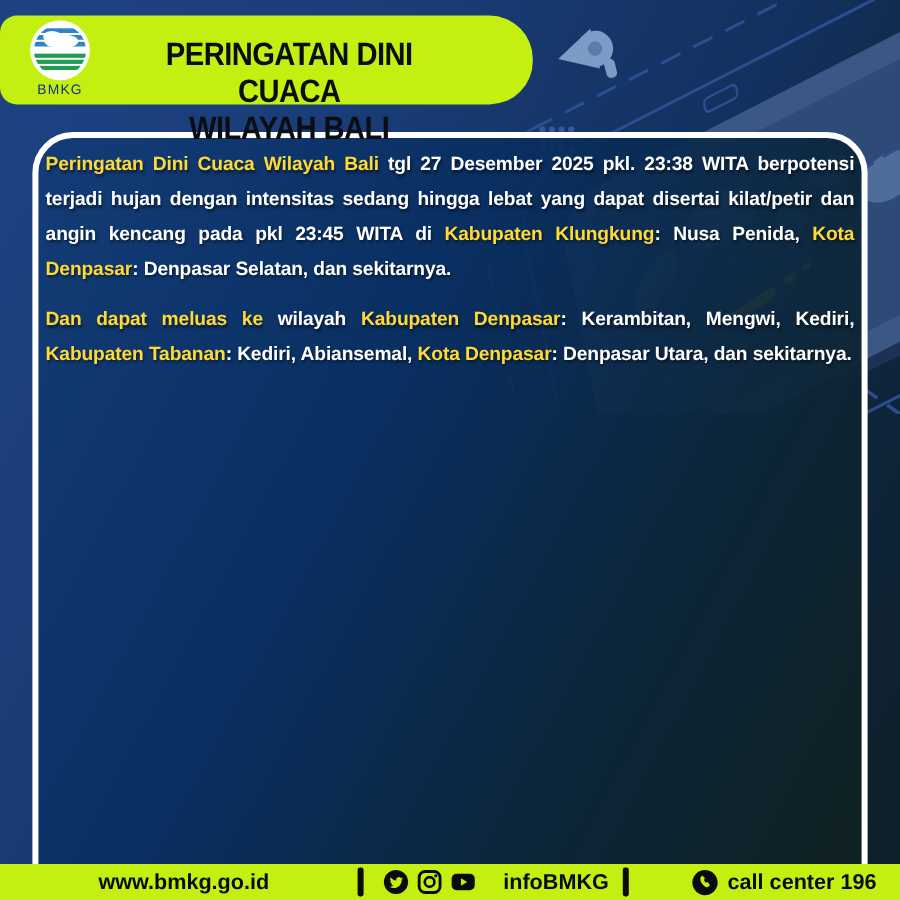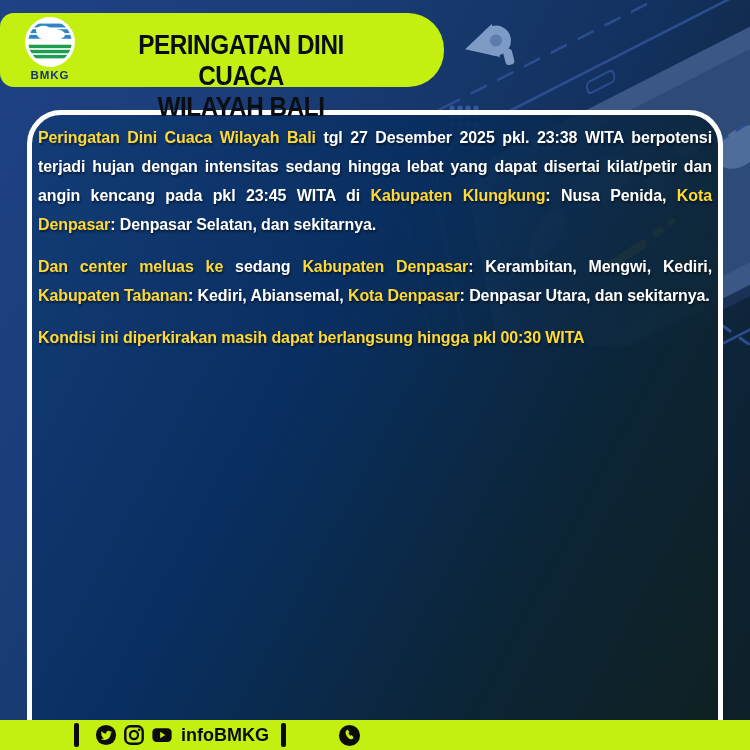--- a/index.html
+++ b/index.html
@@ -6,21 +6,21 @@
   body{width:750px;height:750px;overflow:hidden;font-family:"Liberation Sans",sans-serif;}
   .stage{position:relative;width:750px;height:750px;
     background:linear-gradient(118deg,#1f4285 0%,#1a3c76 30%,#13315e 58%,#0e2439 80%,#0d1f26 100%);}
   
   .illus{position:absolute;left:400px;top:0;width:350px;height:345px;z-index:1;}
   
   .banner{position:absolute;left:0;top:13px;width:444px;height:74px;z-index:3;
     border-radius:14px 36px 36px 14px;}
   .logo{position:absolute;left:22px;top:0px;width:56px;height:74px;text-align:center;}
   .logo svg{width:52px;height:52px;display:block;margin:3px auto 0;}
-  .logo-text{font-weight:bold;font-size:11.5px;letter-spacing:1px;color:#15327f;line-height:14px;}
+  .logo-text{font-weight:normal;font-size:11.5px;letter-spacing:1px;color:#15327f;line-height:14px;}
   .titles{position:absolute;left:85px;top:17px;width:312px;text-align:center;
     transform:scaleX(.9);transform-origin:50% 50%;}
   .titles div{font-weight:bold;font-size:27px;line-height:31px;letter-spacing:-.5px;color:#0a0d12;}
   
   .card{position:absolute;left:27px;top:110px;width:696px;height:700px;z-index:2;
     box-sizing:border-box;border:5px solid #fff;border-radius:34px;
     padding:8px 6px 0 6px;
     background:linear-gradient(118deg,rgba(18,60,118,.88) 0%,rgba(8,46,96,.9) 38%,rgba(11,37,56,.93) 68%,rgba(16,32,30,.96) 100%);}
   .card p{margin:0 0 13px 0;font-weight:bold;font-size:16px;line-height:29px;
     letter-spacing:-.1px;text-align:justify;
@@ -29,21 +29,21 @@
   .seg-w{color:#ffffff;}
   
   .footer{position:absolute;left:0;bottom:0;width:750px;height:30px;z-index:3;
     display:flex;align-items:center;color:#0b0b0b;font-weight:bold;font-size:18px;}
   .footer .site{margin-left:82px;}
   .fsep{width:5px;height:24px;background:#0b0b0b;border-radius:2px;}
   .sep1{margin-left:74px;}
   .sep2{margin-left:12px;}
   .socials{display:flex;align-items:center;gap:6px;margin-left:16px;}
   .socials svg{width:22px;height:22px;display:block;}
-  .handle{margin-left:8px;}
+  .handle{margin-left:22px;}
   .phone-wrap{margin-left:52px;display:flex;align-items:center;}
   .phone-wrap svg{width:23px;height:23px;display:block;}
   .callcenter{margin-left:7px;}
 </style>
 </head>
 <body>
 
 <div class="stage">
 
   <svg class="illus" viewBox="0 0 350 345" aria-hidden="true">
@@ -119,25 +119,25 @@
       <div class="logo-text">BMKG</div>
     </div>
     <div class="titles">
       <div>PERINGATAN DINI CUACA</div>
       <div>WILAYAH BALI</div>
     </div>
   </div>
 
   <div class="card">
     <p><span class="seg-y">Peringatan Dini Cuaca Wilayah Bali</span><span class="seg-w"> tgl 27 Desember 2025 pkl. 23:38 WITA berpotensi terjadi hujan dengan intensitas sedang hingga lebat yang dapat disertai kilat/petir dan angin kencang pada pkl 23:45 WITA di </span><span class="seg-y">Kabupaten Klungkung</span><span class="seg-w">: Nusa Penida, </span><span class="seg-y">Kota Denpasar</span><span class="seg-w">: Denpasar Selatan, dan sekitarnya.</span></p>
-    <p><span class="seg-y">Dan center meluas ke</span><span class="seg-w"> sedang </span><span class="seg-y">Kabupaten Denpasar</span><span class="seg-w">: Kerambitan, Mengwi, Kediri, </span><span class="seg-y">Kabupaten Tabanan</span><span class="seg-w">: Kediri, Abiansemal, </span><span class="seg-y">Kota Denpasar</span><span class="seg-w">: Denpasar Utara, dan sekitarnya.</span></p>
-    <p><span class="seg-y">Kondisi ini diperkirakan masih dapat berlangsung hingga pkl 00:30 WITA</span></p>
+    <p><span class="seg-y">Dan dapat meluas ke</span><span class="seg-w"> wilayah </span><span class="seg-y">Kabupaten Denpasar</span><span class="seg-w">: Kerambitan, Mengwi, Kediri, </span><span class="seg-y">Kabupaten Tabanan</span><span class="seg-w">: Kediri, Abiansemal, </span><span class="seg-y">Kota Denpasar</span><span class="seg-w">: Denpasar Utara, dan sekitarnya.</span></p>
   </div>
 
   <div class="footer" style="background:#c3f011;">
+    <span class="site">www.bmkg.go.id</span>
     <span class="fsep sep1"></span>
     <span class="socials">
       <svg viewBox="0 0 24 24" aria-hidden="true">
         <circle cx="12" cy="12" r="11" fill="#0b0b0b"></circle>
         <path fill="#c3f011" d="M18.4 8.7c-.45.2-.93.34-1.43.4.52-.31.9-.8 1.1-1.38-.49.29-1.02.5-1.59.61a2.5 2.5 0 0 0-4.33 1.71c0 .2.02.39.06.57a7.1 7.1 0 0 1-5.16-2.61 2.5 2.5 0 0 0 .78 3.34 2.45 2.45 0 0 1-1.13-.31v.03c0 1.21.86 2.22 2 2.45-.21.06-.43.09-.66.09-.16 0-.32-.02-.47-.05a2.5 2.5 0 0 0 2.34 1.74A5.03 5.03 0 0 1 6.2 16.3a7.08 7.08 0 0 0 3.84 1.13c4.6 0 7.12-3.81 7.12-7.12v-.32c.49-.35.91-.79 1.24-1.29z"></path>
       </svg>
       <svg viewBox="0 0 24 24" aria-hidden="true">
         <rect x="2.5" y="2.5" width="19" height="19" rx="5.5" fill="none" stroke="#0b0b0b" stroke-width="2.6"></rect>
         <circle cx="12" cy="12" r="4.4" fill="none" stroke="#0b0b0b" stroke-width="2.4"></circle>
         <circle cx="17.6" cy="6.4" r="1.5" fill="#0b0b0b"></circle>
@@ -148,15 +148,16 @@
       </svg>
     </span>
     <span class="handle">infoBMKG</span>
     <span class="fsep sep2"></span>
     <span class="phone-wrap">
       <svg viewBox="0 0 24 24" aria-hidden="true">
         <circle cx="12" cy="12" r="11" fill="#0b0b0b"></circle>
         <path fill="#c3f011" d="M8.1 7.2c-1.1 1-.9 3.2 1.1 5.6 2 2.4 4.4 3.6 5.6 2.7l1.4-1.05c.33-.25.37-.73.1-1.04l-1.55-1.8c-.26-.3-.72-.34-1.03-.1l-.74.57c-.65-.3-2-1.6-2.3-2.4l.52-.74c.22-.31.16-.77-.13-1.02L9.3 6.5c-.3-.26-.84-.18-1.2.7z" transform="rotate(8 12 12)"></path>
       </svg>
     </span>
+    <span class="callcenter">call center 196</span>
   </div>
 
 </div>
 
 </body></html>

